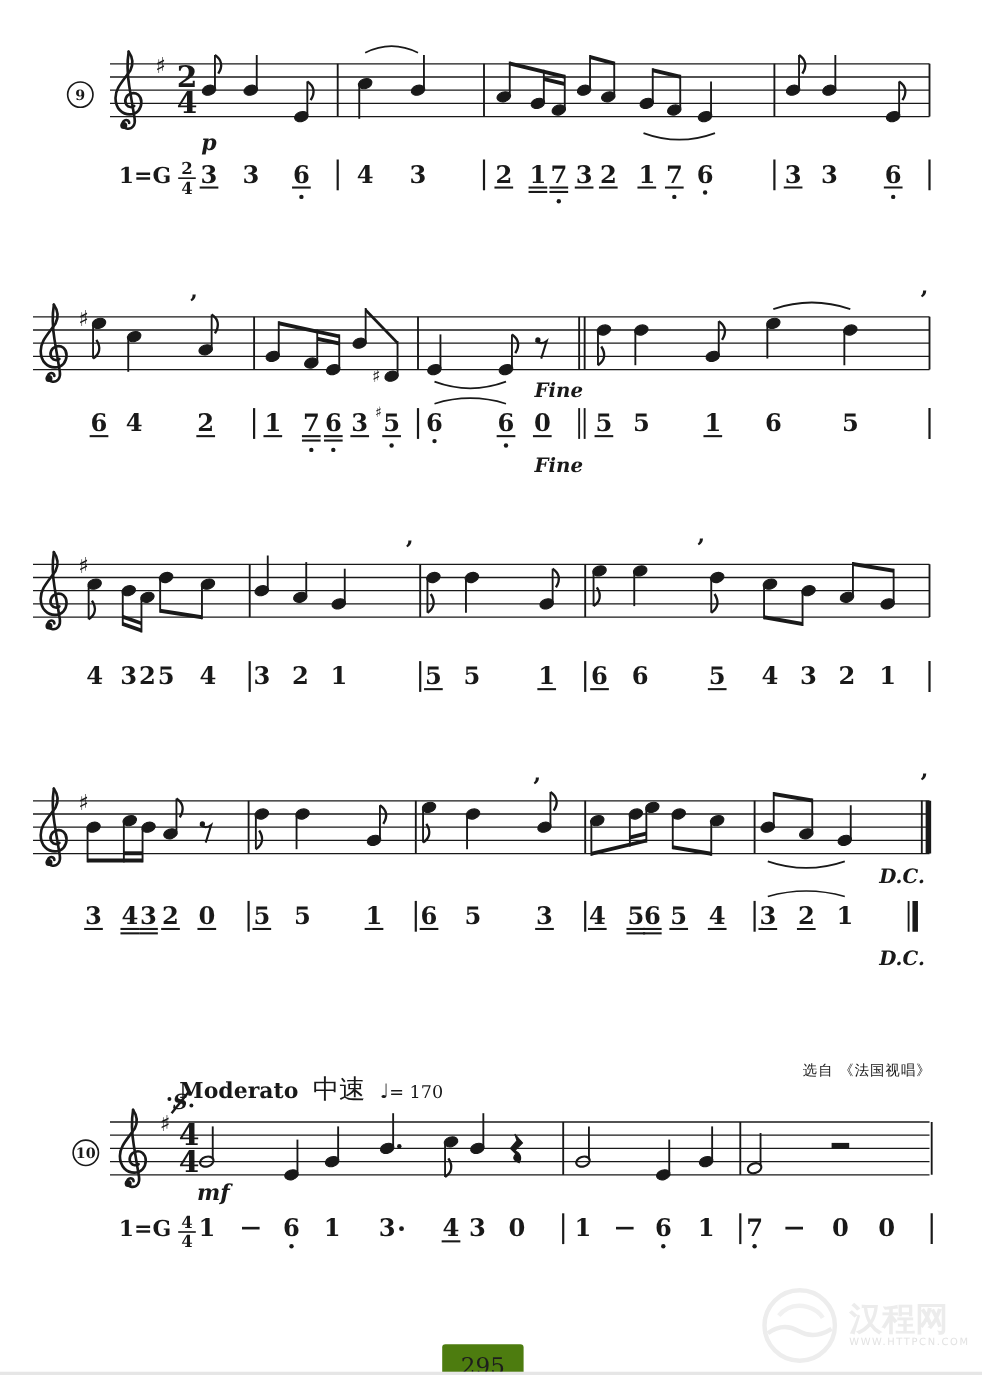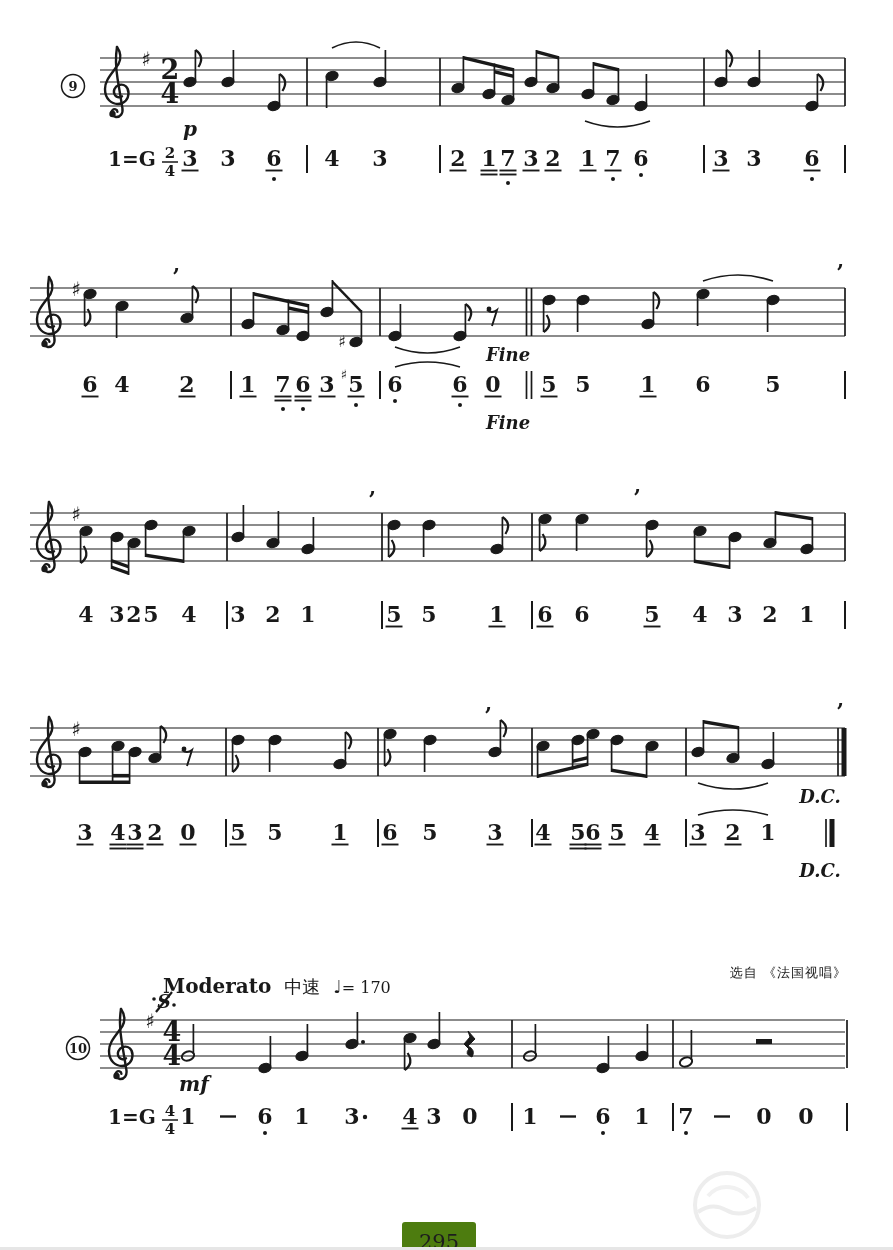--- a/index.html
+++ b/index.html
@@ -1,20 +1,20 @@
 <!DOCTYPE html>
 <html><head>
 <meta charset="utf-8">
 <style>
   html,body{margin:0;padding:0;background:#ffffff;}
   body{width:893px;height:1250px;position:relative;font-family:"DejaVu Serif",serif;color:#191919;overflow:hidden;}
   #score{position:absolute;left:0;top:0;}
   .heading{position:absolute;left:163px;top:974px;display:flex;align-items:baseline;gap:13px;text-align:center;}
   .tempo{font-family:"DejaVu Serif",serif;font-weight:bold;font-size:20px;}
-  .tempo-cn{font-family:Liberation Mono, monospace;font-size:18px;}
+  .tempo-cn{font-family:Liberation Mono, monospace;font-size:24px;}
   .mnote{font-family:"DejaVu Sans",sans-serif;font-size:18px;}
   .metro{font-family:"DejaVu Serif",serif;font-size:16px;}
   .source{position:absolute;right:46px;top:964px;font-family:"DejaVu Sans",sans-serif;font-size:13px;letter-spacing:1px;}
   .pagebadge{position:absolute;left:402px;top:1222px;width:74px;height:40px;background:#4d7c0f;border-radius:3px;display:flex;align-items:center;justify-content:center;}
   .pagebadge span{font-family:"DejaVu Serif",serif;font-size:21px;color:#1d1d1d;}
   .watermark{position:absolute;left:688px;top:1166px;display:flex;align-items:center;gap:6px;opacity:1;}
   .wm-title{font-family:"DejaVu Sans",sans-serif;font-size:30px;font-weight:bold;color:#ececec;line-height:1.05;}
   .wm-url{font-family:"DejaVu Sans",sans-serif;font-size:9px;letter-spacing:1.5px;color:#e2e2e2;}
   .bottom-edge{position:absolute;left:0;right:0;bottom:0;height:3px;background:#e6e6e6;}
 </style>
@@ -1063,19 +1063,23 @@
 </div>
 
 <div class="source">选自 《法国视唱》</div>
 
 <div class="watermark">
   <svg width="78" height="78" viewBox="0 0 78 78">
     <circle cx="39" cy="39" r="32" fill="none" stroke="#ededed" stroke-width="4"></circle>
     <path d="M 10 46 q 14 -10 28 -2 q 14 8 30 -2" fill="none" stroke="#ededed" stroke-width="4"></path>
     <path d="M 20 30 q 10 -12 26 -8 q 10 3 14 10" fill="none" stroke="#f1f1f1" stroke-width="4"></path>
   </svg>
+  <div>
+    <div class="wm-title">汉程网</div>
+    <div class="wm-url">WWW.HTTPCN.COM</div>
+  </div>
 </div>
 
 <div class="pagebadge">
   <span>295</span>
 </div>
 
 <div class="bottom-edge"></div>
 
 </body></html>

